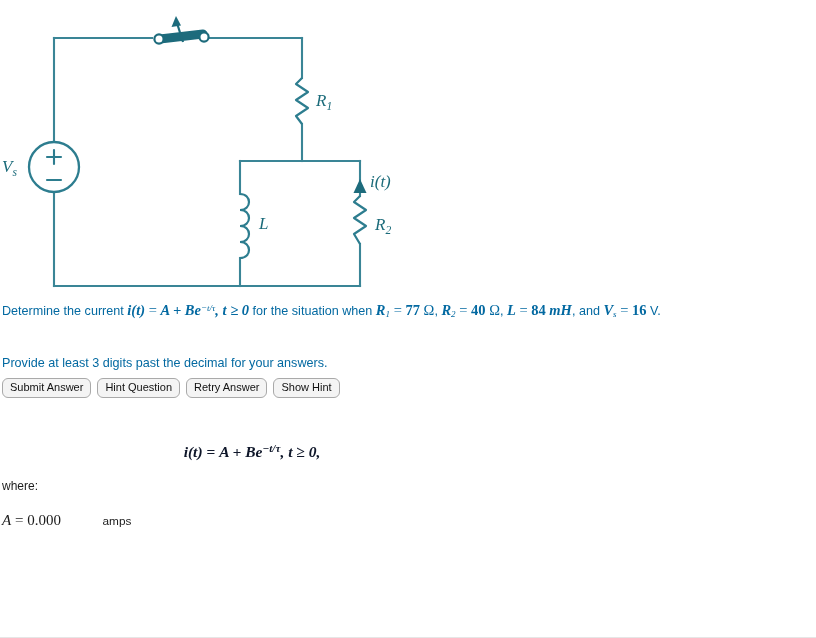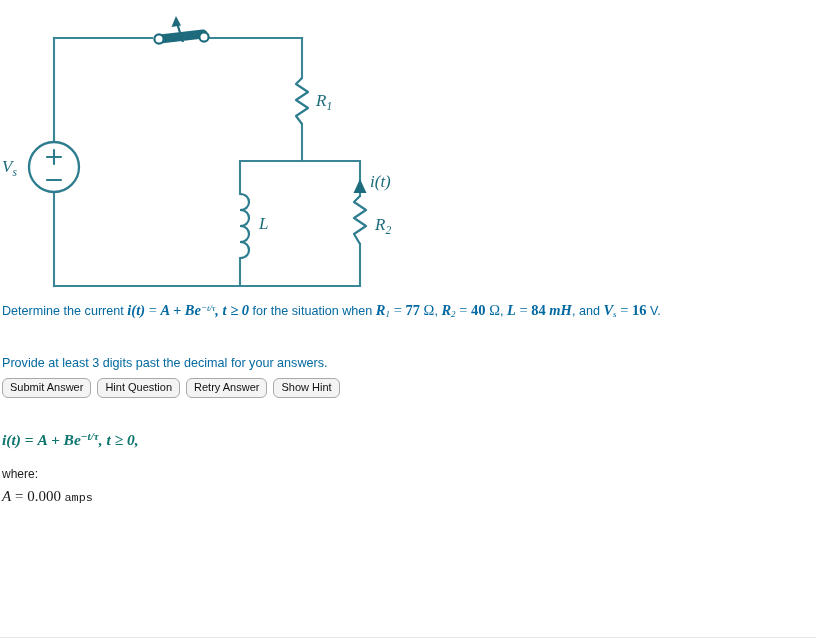--- a/index.html
+++ b/index.html
@@ -107,47 +107,49 @@
   .answer-block {
     position: absolute;
     left: 2px;
     top: 430px;
     width: 500px;
   }
   .answer-eq {
     font-family: "Liberation Serif", serif;
     font-size: 15.5px;
     line-height: 1.25;
-    color: #0f766e;
-    margin: 0 0 18px 0;
+    color: #0f172a;
+    margin: 12px 0 18px 0;
+    text-align: center;
   }
   .where-label {
     font-family: "Liberation Sans", sans-serif;
     font-size: 12px;
     color: #1c1c1c;
-    margin: 0 0 6px 0;
+    margin: 0 0 18px 0;
   }
   .value-list { margin: 0; }
   .value-row {
     line-height: 1.22;
     white-space: nowrap;
   }
   .value-sym {
     font-family: "Liberation Serif", serif;
     font-style: italic;
     font-size: 15px;
   }
   .value-num {
     font-family: "Liberation Serif", serif;
     font-size: 15px;
   }
   .value-unit {
-    font-family: Liberation Mono, monospace;
+    font-family: Liberation Sans, sans-serif;
     font-size: 11.8px;
     color: #1c1c1c;
+    margin-left: 38px;
   }
   .lbl {
     font-family: "Liberation Serif", serif;
     font-style: italic;
     fill: #1b6b7a;
   }
 </style>
 </head>
 <body>
 

